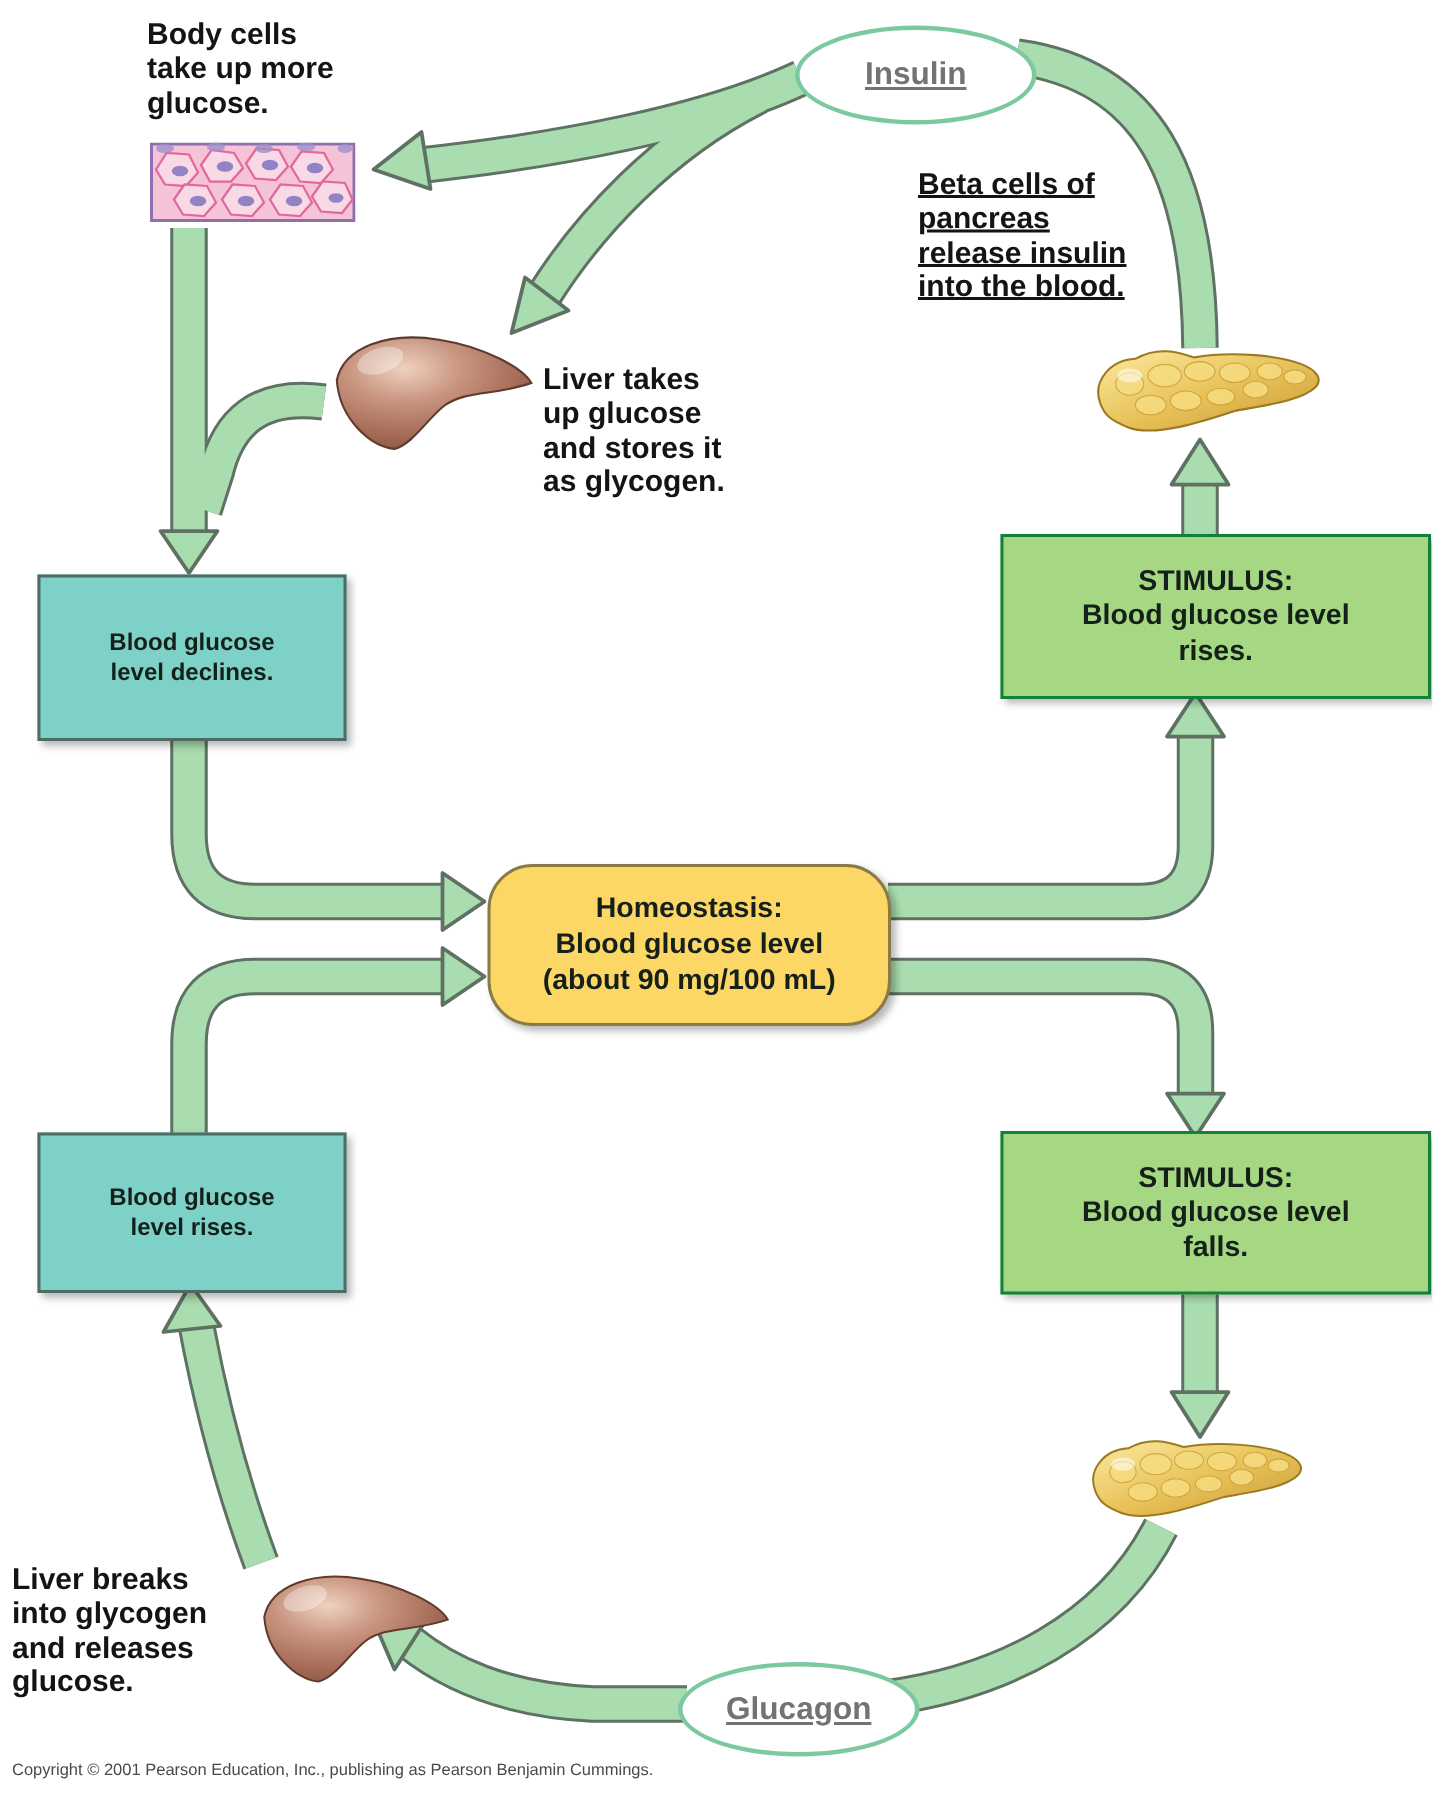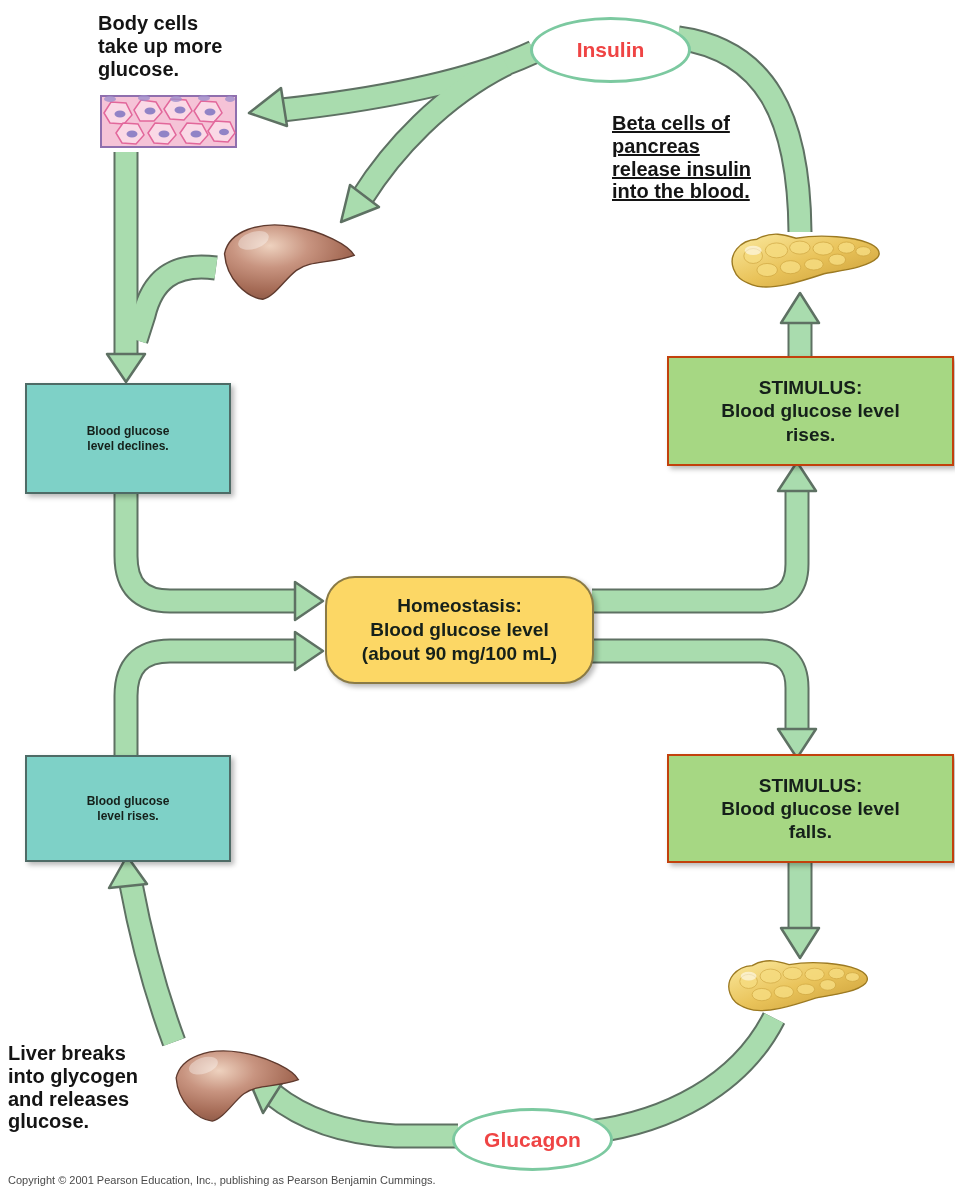--- a/index.html
+++ b/index.html
@@ -8,25 +8,25 @@
     font-family:"Liberation Sans",sans-serif;overflow:hidden;
   }
   svg.arrows{position:absolute;left:0;top:0;z-index:1;}
   .bo{fill:none;stroke:#5e7163;stroke-width:25;stroke-linecap:butt;stroke-linejoin:round;}
   .bf{fill:none;stroke:#a9dcae;stroke-width:21;stroke-linecap:butt;stroke-linejoin:round;}
   .hd{fill:#a9dcae;stroke:#5e7163;stroke-width:2.5;stroke-linejoin:round;}
   .label{position:absolute;z-index:3;font-weight:700;font-size:20px;line-height:1.14;color:#141414;white-space:pre-line;}
   .nodebox{position:absolute;z-index:2;display:flex;align-items:center;justify-content:center;
     text-align:center;font-weight:700;color:#15201a;white-space:pre-line;
     box-shadow:3px 3px 5px rgba(0,0,0,0.28);}
-  .teal{background:#7ed1c7;border:2px solid #4e6b66;font-size:12px;line-height:1.25;}
-  .green{background:#a6d783;border:2px solid #c2410c;font-size:19px;line-height:1.22;}
+  .teal{background:#7ed1c7;border:2px solid #4e6b66;font-size:16px;line-height:1.25;}
+  .green{background:#a6d783;border:2px solid #15803d;font-size:19px;line-height:1.22;}
   .yellow{background:#fcd765;border:2px solid #8a7a45;font-size:19px;line-height:1.25;}
   .oval{position:absolute;z-index:2;background:#ffffff;border:3px solid #7cc9a0;border-radius:50%;
-    display:flex;align-items:center;justify-content:center;font-weight:700;font-size:21px;color:#ef4444;}
+    display:flex;align-items:center;justify-content:center;font-weight:700;font-size:21px;color:#737373;text-decoration:underline;}
   .organ{position:absolute;z-index:2;}
   .copyright{position:absolute;z-index:3;font-size:11px;color:#4a4a4a;font-weight:400;}
 </style>
 </head>
 <body>
 
 <div id="canvas">
 
   <svg class="arrows" width="955" height="1200" viewBox="0 0 955 1200">
     <g>
@@ -72,20 +72,24 @@
       <polygon class="hd" points="797,758 778,729 816,729"></polygon>
       <polygon class="hd" points="800,958 781,928 819,928"></polygon>
       <polygon class="hd" points="248,1078 284,1080 263,1113"></polygon>
       <polygon class="hd" points="127,856 109,888 147,884"></polygon>
     </g>
   </svg>
 
   <div class="label" style="left:98px;top:12px;">Body cells
 take up more
 glucose.</div>
+  <div class="label" style="left:362px;top:242px;">Liver takes
+up glucose
+and stores it
+as glycogen.</div>
   <div class="label" style="left:612px;top:112px;text-decoration:underline;">Beta cells of
 pancreas
 release insulin
 into the blood.</div>
   <div class="label" style="left:8px;top:1042px;">Liver breaks
 into glycogen
 and releases
 glucose.</div>
 
   <div class="oval" style="left:530px;top:17px;width:155px;height:60px;">Insulin</div>

